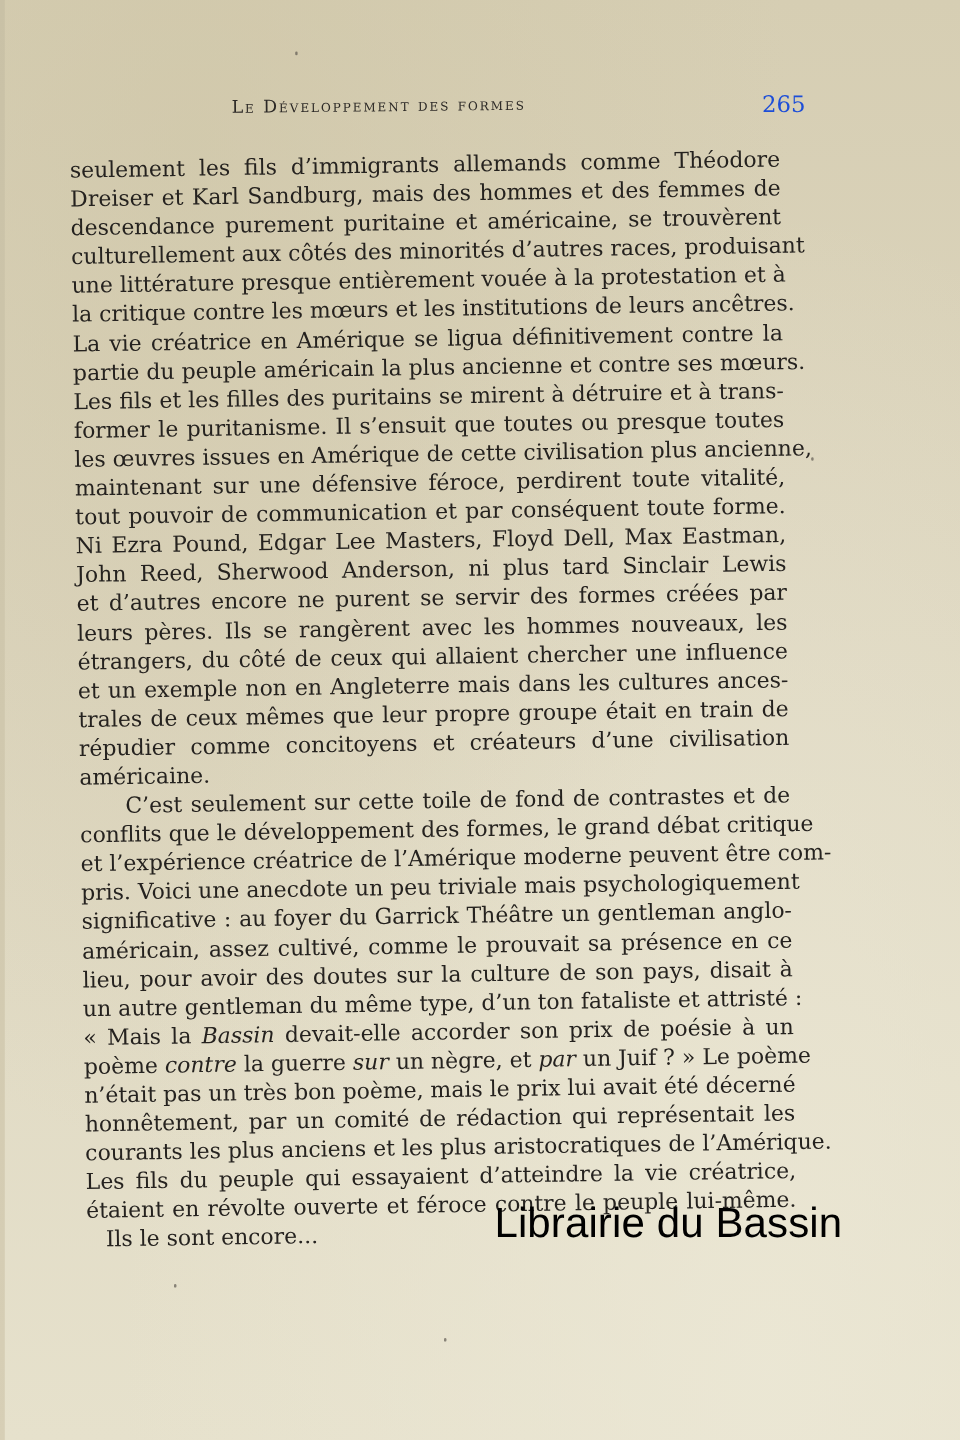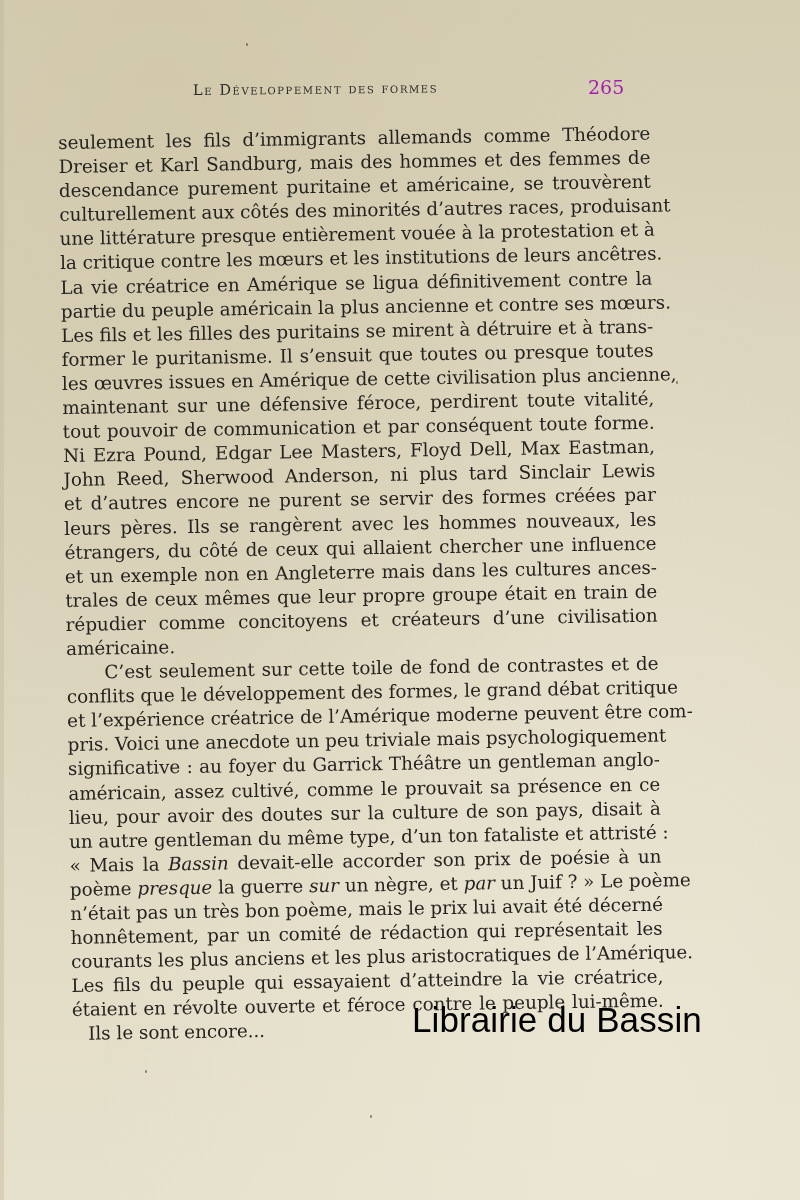--- a/index.html
+++ b/index.html
@@ -31,23 +31,23 @@
       font-size: 14.5px;
       letter-spacing: 1.6px;
       font-variant: small-caps;
       color: #2c2926;
       transform: rotate(-0.6deg);
       transform-origin: left center;
     }
     .page-number {
       position: absolute;
       top: 76px;
-      left: 588px;
+      left: 635px;
       font-size: 19px;
-      color: #a21caf;
+      color: #1d4ed8;
     }
     .body-text {
       position: absolute;
       top: 131px;
       left: 58px;
       width: 592px;
       font-size: 18.3px;
       line-height: 24.1px;
       transform: rotate(-0.9deg);
       transform-origin: left top;
@@ -136,21 +136,21 @@
     <div>
       <span class="line indent">C’est seulement sur cette toile de fond de contrastes et de</span>
       <span class="line">conflits que le développement des formes, le grand débat critique</span>
       <span class="line">et l’expérience créatrice de l’Amérique moderne peuvent être com-</span>
       <span class="line">pris. Voici une anecdote un peu triviale mais psychologiquement</span>
       <span class="line">significative : au foyer du Garrick Théâtre un gentleman anglo-</span>
       <span class="line">américain, assez cultivé, comme le prouvait sa présence en ce</span>
       <span class="line">lieu, pour avoir des doutes sur la culture de son pays, disait à</span>
       <span class="line">un autre gentleman du même type, d’un ton fataliste et attristé :</span>
       <span class="line"><span>« Mais la </span><em>Bassin</em><span> devait-elle accorder son prix de poésie à un</span></span>
-      <span class="line"><span>poème </span><em>presque</em><span> la guerre </span><em>sur</em><span> un nègre, et </span><em>par</em><span> un Juif ? » Le poème</span></span>
+      <span class="line"><span>poème </span><em>contre</em><span> la guerre </span><em>sur</em><span> un nègre, et </span><em>par</em><span> un Juif ? » Le poème</span></span>
       <span class="line">n’était pas un très bon poème, mais le prix lui avait été décerné</span>
       <span class="line">honnêtement, par un comité de rédaction qui représentait les</span>
       <span class="line">courants les plus anciens et les plus aristocratiques de l’Amérique.</span>
       <span class="line">Les fils du peuple qui essayaient d’atteindre la vie créatrice,</span>
       <span class="line">étaient en révolte ouverte et féroce contre le peuple lui-même.</span>
       <span class="line last indent-small">Ils le sont encore...</span>
     </div>
   </div>
 
   <div class="watermark">Librairie du Bassin</div>

